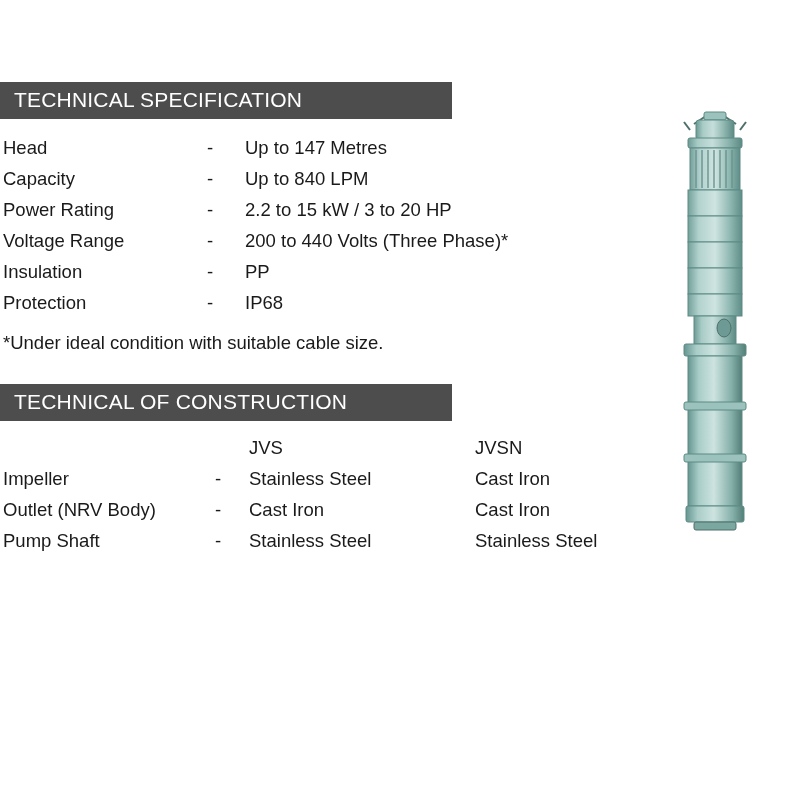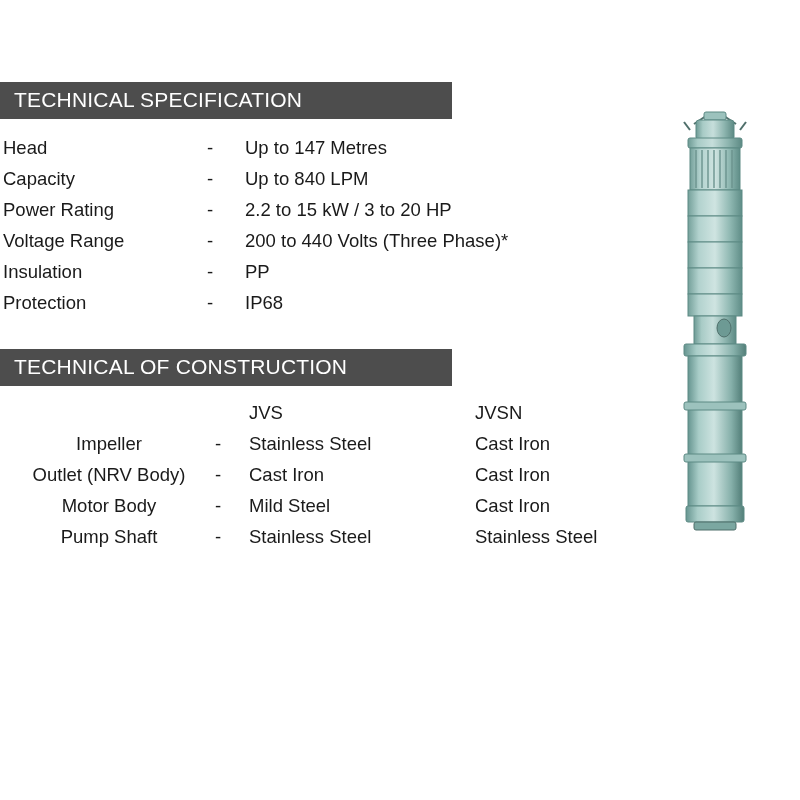--- a/index.html
+++ b/index.html
@@ -67,21 +67,20 @@
   }
   .moc-table td {
     padding: 4px 0 5px 0;
     vertical-align: top;
     white-space: nowrap;
     margin-top: 27px;
   }
   .moc-table td.label {
     width: 212px;
     padding-left: 3px;
-    text-align: center;
   }
   .moc-table td.dash {
     width: 34px;
   }
   .moc-table td.col1 {
     width: 226px;
   }
   .moc-table td.colhead {
     font-size: 18.5px;
   }
@@ -131,20 +130,21 @@
           <td class="value">PP</td>
         </tr>
         <tr>
           <td class="label">Protection</td>
           <td class="dash">-</td>
           <td class="value">IP68</td>
         </tr>
       </tbody>
     </table>
 
+    <div class="footnote">*Under ideal condition with suitable cable size.</div>
 
     <div class="moc-wrap">
       <div class="section-header">TECHNICAL OF CONSTRUCTION</div>
 
       <table class="moc-table">
         <tbody>
           <tr>
             <td class="label colhead"></td>
             <td class="dash colhead"></td>
             <td class="col1 colhead">JVS</td>
@@ -153,26 +153,20 @@
           <tr>
             <td class="label">Impeller</td>
             <td class="dash">-</td>
             <td class="col1">Stainless Steel</td>
             <td>Cast Iron</td>
           </tr>
           <tr>
             <td class="label">Outlet (NRV Body)</td>
             <td class="dash">-</td>
             <td class="col1">Cast Iron</td>
-            <td>Cast Iron</td>
-          </tr>
-          <tr>
-            <td class="label">Motor Body</td>
-            <td class="dash">-</td>
-            <td class="col1">Mild Steel</td>
             <td>Cast Iron</td>
           </tr>
           <tr>
             <td class="label">Pump Shaft</td>
             <td class="dash">-</td>
             <td class="col1">Stainless Steel</td>
             <td>Stainless Steel</td>
           </tr>
         </tbody>
       </table>

